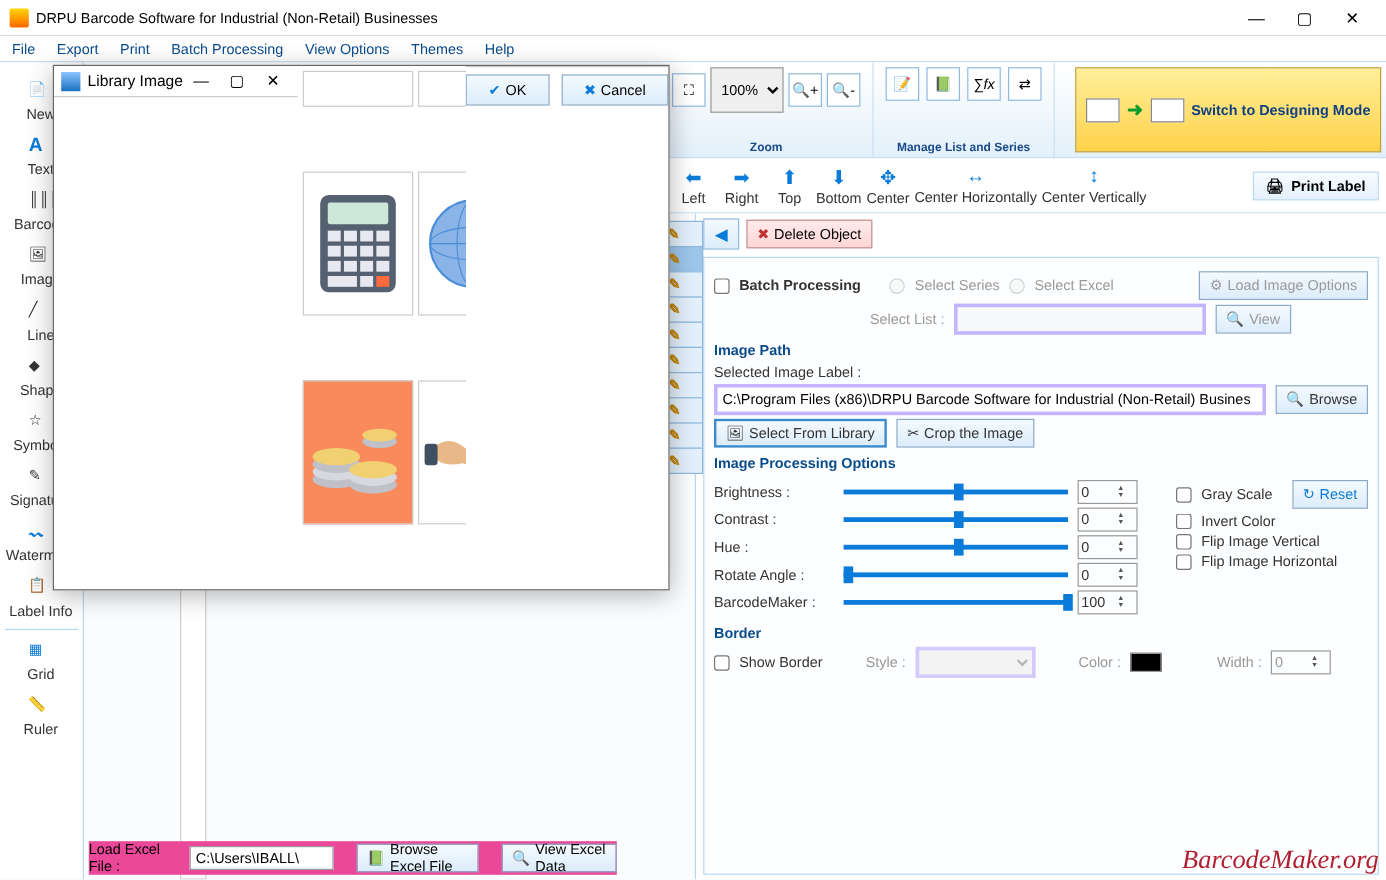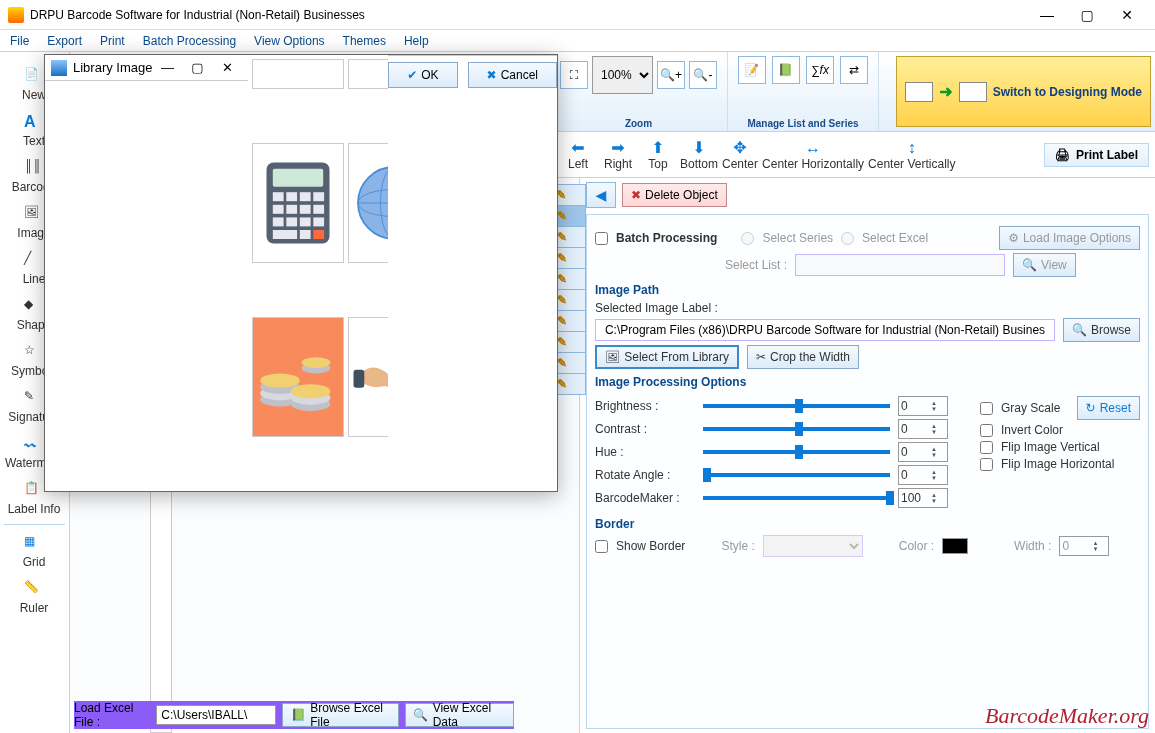--- a/index.html
+++ b/index.html
@@ -64,33 +64,33 @@
 .prophead { display: flex; align-items: center; gap: 6px; margin-bottom: 6px; }
 .backbtn { width: 30px; height: 26px; border: 1px solid #8fb8de; background: linear-gradient(#f4faff, #dcecfb); display: flex; align-items: center; justify-content: center; color: #0a7bd8; font-size: 14px; }
 .proptitle { flex: 1; text-align: center; font-size: 15px; color: #0a4b8c; border: 1px solid #8fb8de; padding: 4px; background: #eaf4ff; margin: 0 180px 0 100px; }
 .delbtn { border: 1px solid #c08888; padding: 4px 8px; background: linear-gradient(#ffeaea, #ffd6d6); display: flex; align-items: center; gap: 4px; font-size: 12px; }
 .panelbody { border: 1px solid #b8d8f0; padding: 8px; flex: 1; background: #fdfeff; }
 .grouphead { color: #0a4b8c; font-weight: bold; font-size: 12px; margin: 6px 0 4px; }
 .row { display: flex; align-items: center; gap: 8px; margin: 3px 0; font-size: 12px; color: #333; }
 .row label { min-width: 100px; }
 .chk { width: 13px; height: 13px; }
 .radio { width: 13px; height: 13px; }
-.inputtxt { height: 20px; border: 1px solid #c4b5fd; padding: 10px 4px; flex: 1; text-align: center; }
+.inputtxt { height: 20px; border: 3px solid #c4b5fd; padding: 10px 4px; flex: 1; }
 .btn { height: 24px; border: 1px solid #8aa8c8; padding: 0 8px; background: linear-gradient(#f4faff, #dcecfb); display: flex; align-items: center; gap: 4px; font-size: 12px; }
 .btn.blue { border: 2px solid #3a8acc; }
 .slider { flex: 1; height: 4px; background: #0a7bd8; display: block; position: relative; min-width: 150px; max-width: 230px; }
 .slider .thumb { position: absolute; top: -5px; width: 8px; height: 14px; background: #0a7bd8; }
 .stepper { width: 50px; height: 20px; border: 1px solid #999; padding: 0 2px; display: flex; align-items: center; }
 .stepper span { flex: 1; }
 .stepbtns { width: 14px; display: flex; flex-direction: column; font-size: 6px; line-height: 1; text-align: center; color: #555; }
 .colorsw { width: 26px; height: 16px; background: #000; border: 1px solid #999; display: inline-block; }
 .disabled { color: #999; }
 
 
-.bottombar { position: absolute; left: 74px; bottom: 4px; height: 28px; display: flex; align-items: center; gap: 6px; font-size: 12px; background: #8b5cf6; width: 440px; }
+.bottombar { position: absolute; left: 74px; bottom: 4px; height: 28px; display: flex; align-items: center; gap: 19px; font-size: 12px; background: #ec4899; width: 440px; }
 .bottombar .inp { width: 120px; height: 20px; border: 1px solid #999; padding: 0 4px; }
 
 .watermark { position: absolute; right: 6px; bottom: 4px; font-size: 22px; font-style: italic; color: #b02030; font-family: cursive; }
 
 
 .dialog { position: absolute; left: 44px; top: 54px; width: 514px; height: 438px; background: #fff; border: 1px solid #666; box-shadow: 0 4px 20px rgba(0,0,0,0.3); z-index: 100; display: flex; flex-direction: row; }
 .dlgtitle { height: 26px; display: flex; align-items: center; padding: 0 6px; border-bottom: 1px solid #ccc; }
 .dlgtitle .icon { width: 16px; height: 16px; background: linear-gradient(#8ac4ff, #1a70c0); margin-right: 6px; }
 .dlgtitle .txt { flex: 1; font-size: 13px; }
 .dlgtitle .wbtn { width: 30px; text-align: center; font-size: 13px; }
@@ -348,21 +348,21 @@
                 <span>Browse</span>
               </div>
           </div>
           <div class="row">
             <div class="btn blue">
                 <span>🖼</span>
                 <span>Select From Library</span>
               </div>
             <div class="btn">
                 <span>✂</span>
-                <span>Crop the Width</span>
+                <span>Crop the Image</span>
               </div>
           </div>
 
           <div class="grouphead">Image Processing Options</div>
           <div style="display:flex; gap:32px; align-items:flex-start;">
             <div style="flex:1">
               <div class="row">
                   <label>Brightness :</label>
                   <span class="slider">
                     <span class="thumb" style="left:49%"></span>

